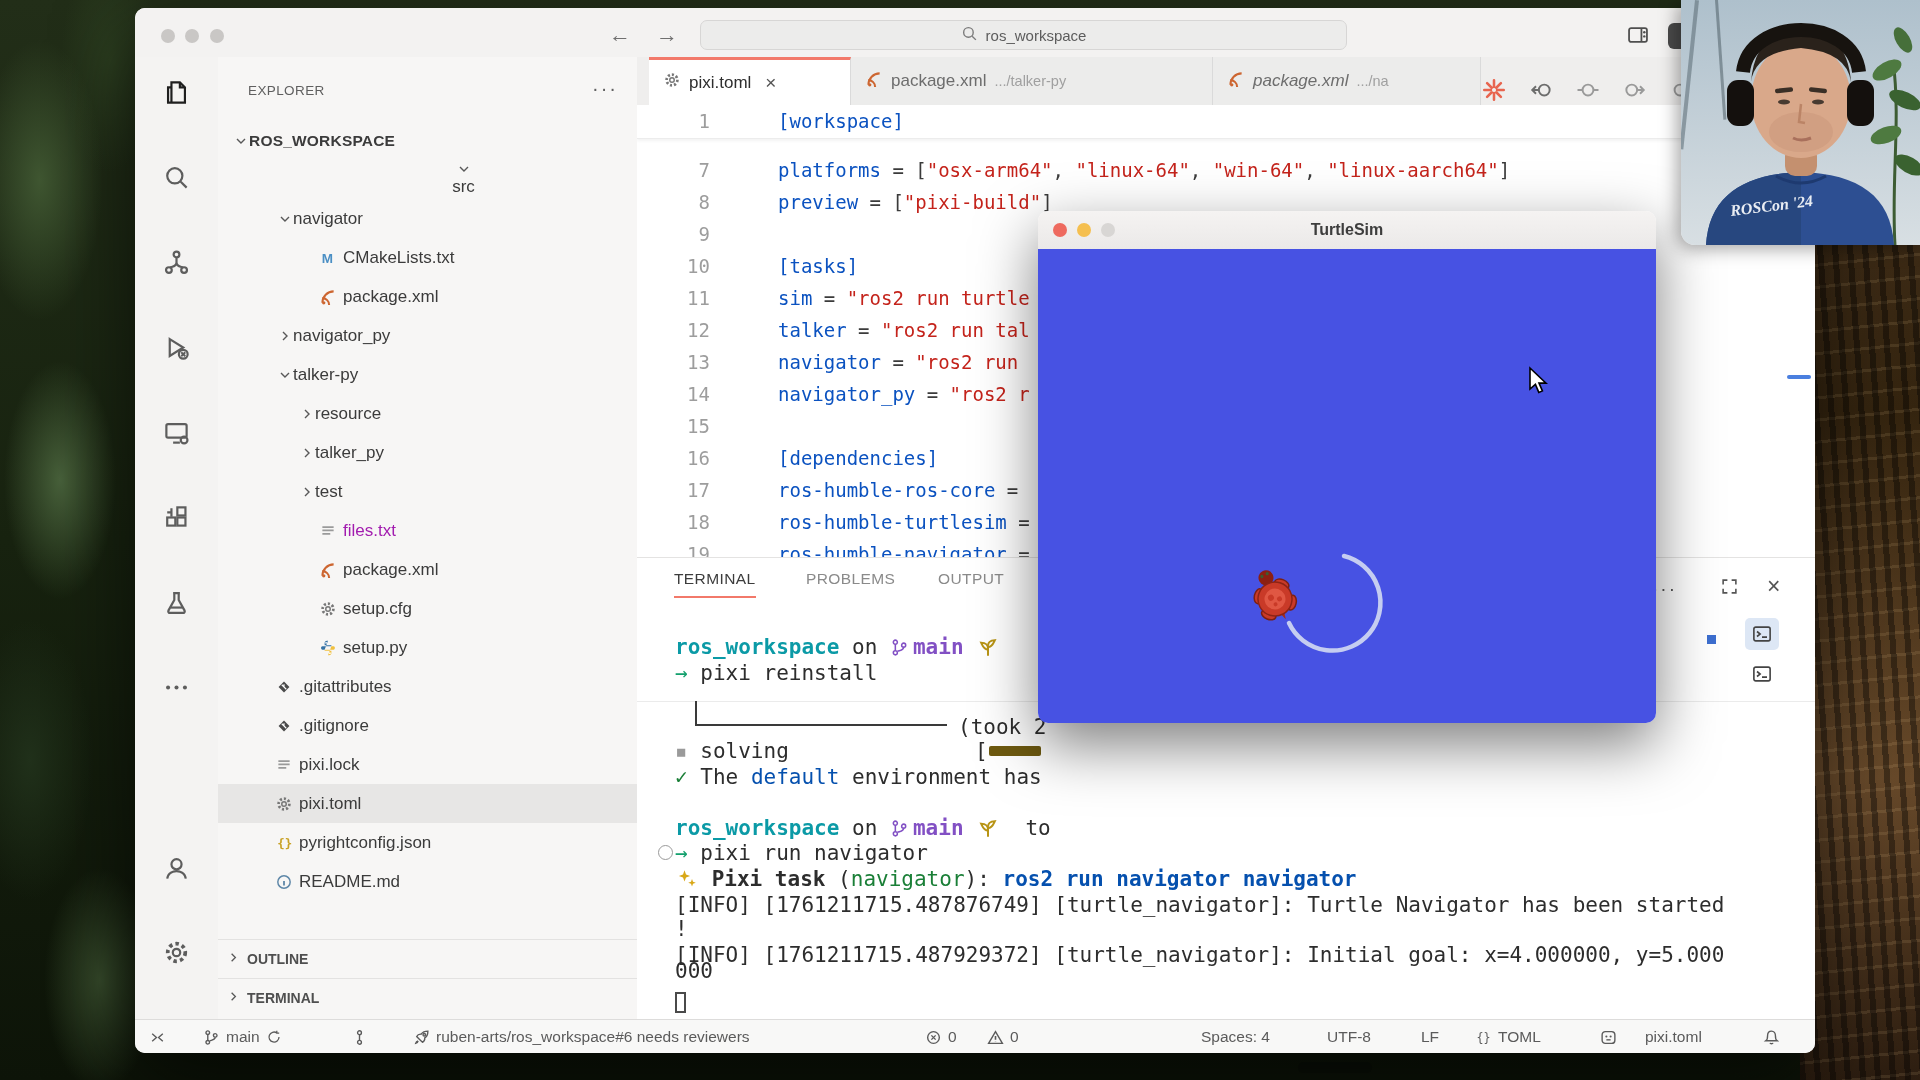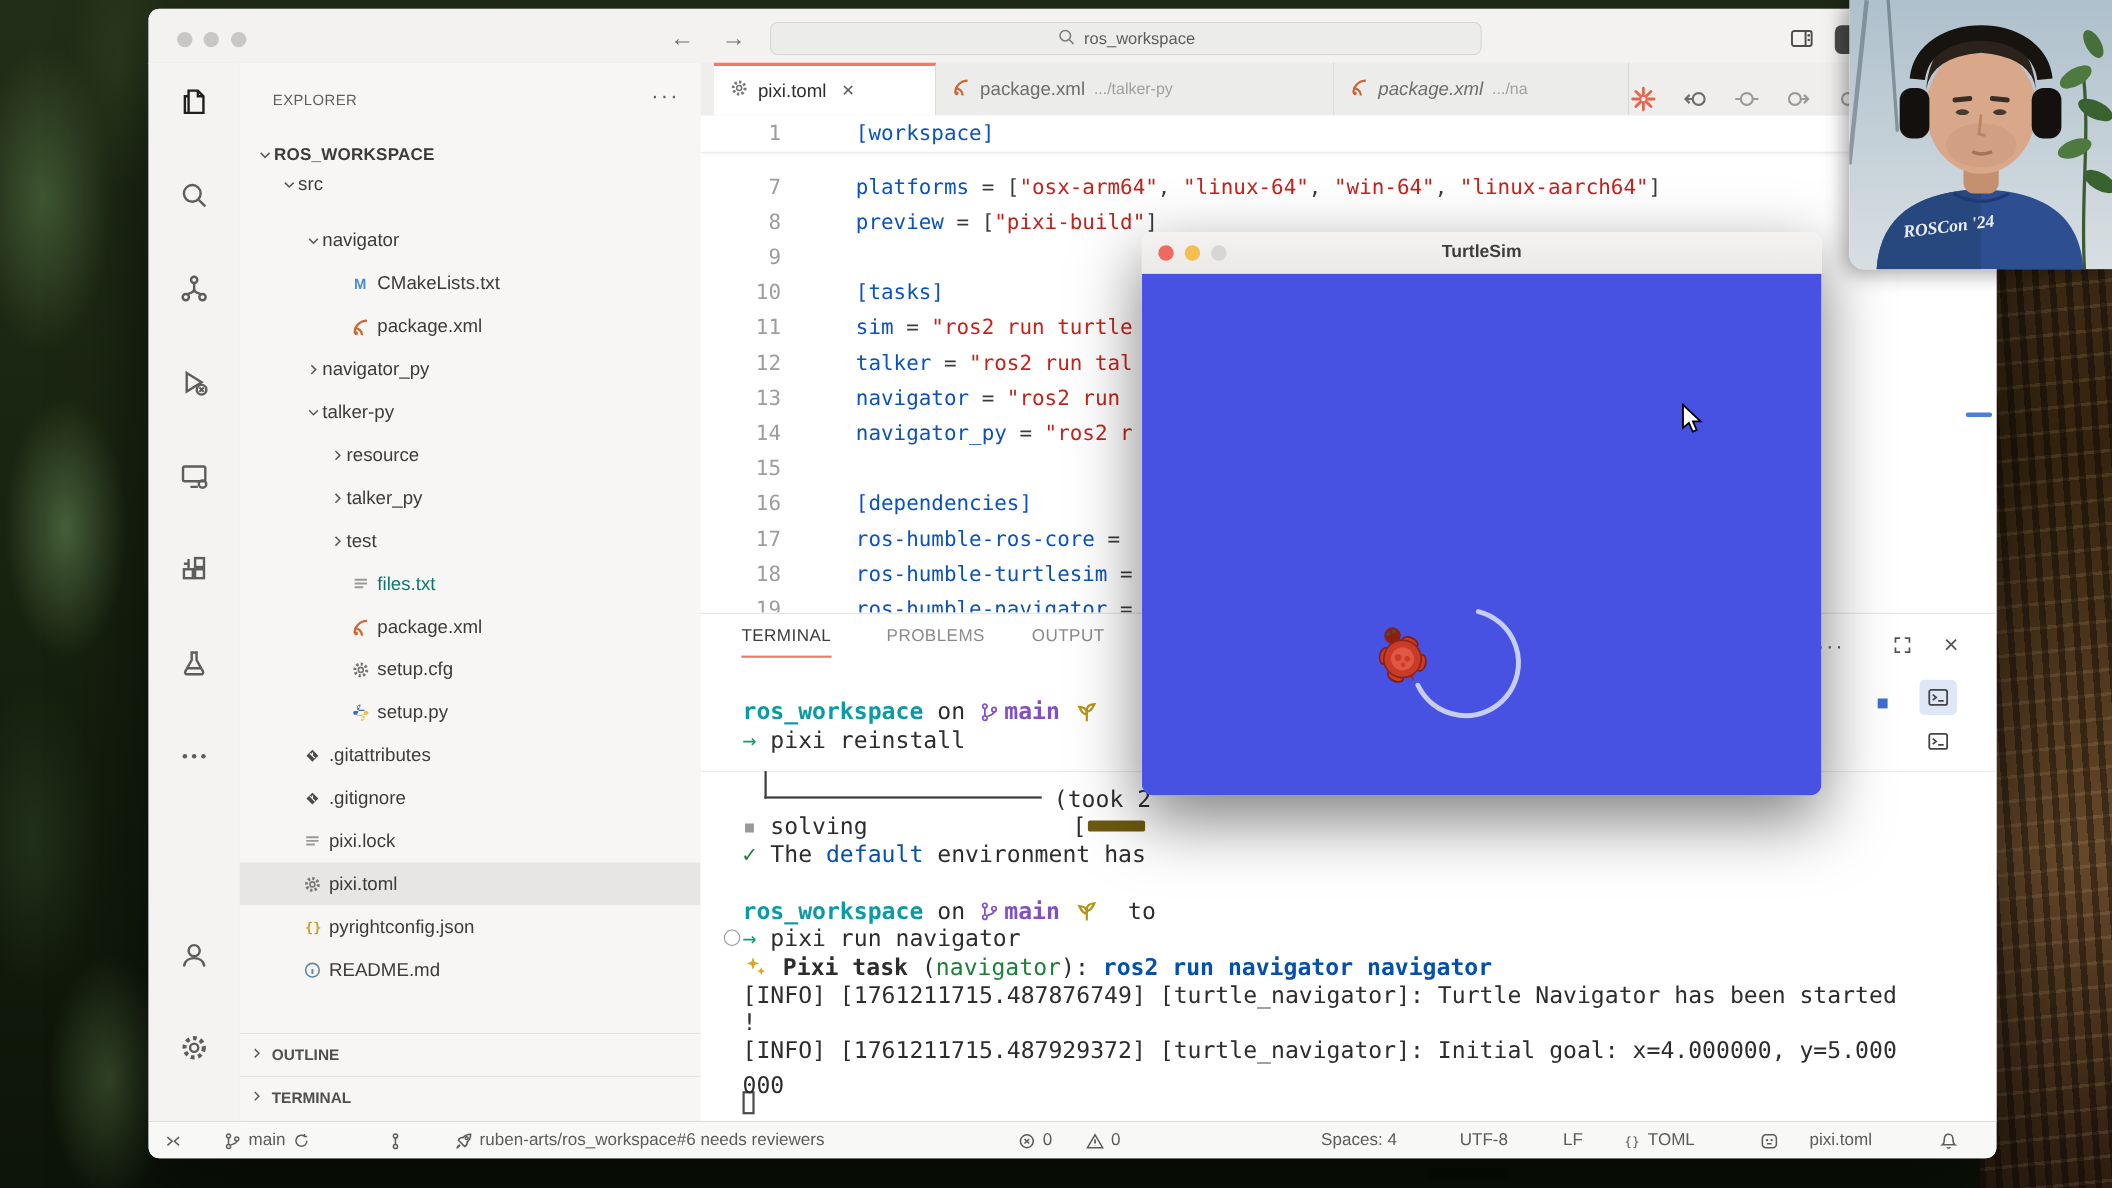--- a/index.html
+++ b/index.html
@@ -32,21 +32,21 @@
   
   .actbar{left:0;top:49px;width:83px;height:962px;background:#f4f3f2;border-right:1px solid #e5e4e3;}
   .actitem{left:0;width:83px;height:58px;display:flex;align-items:center;justify-content:center;color:#5d5d5d;cursor:pointer;}
   .actitem.active{color:#1f1f1f;}
   
   .sidebar{left:83px;top:49px;width:419px;height:962px;background:#f7f6f5;border-right:1px solid #e2e1e0;overflow:hidden;}
   .sb-head{left:30px;top:26px;font-size:13.5px;letter-spacing:.4px;color:#5f5f5f;}
   .sb-dots{left:374px;top:20px;font-size:20px;color:#616161;letter-spacing:2px;}
   .trow{left:0;width:419px;height:39px;display:flex;align-items:center;font-size:17px;color:#3b3b3b;cursor:pointer;}
   .trow.sel{background:#e7e6e5;}
-  .trow.dim .lbl{color:#0f766e;}
+  .trow.dim .lbl{color:#a21caf;}
   .trow .chev{width:17px;height:17px;flex:0 0 17px;display:flex;align-items:center;justify-content:center;color:#585858;}
   .trow .fic{width:21px;height:18px;flex:0 0 21px;margin:0 5px 0 2px;display:flex;align-items:center;justify-content:center;}
   .trow.bold .lbl{font-weight:bold;font-size:15.5px;letter-spacing:.2px;}
   .sb-section{left:0;width:419px;height:39px;border-top:1px solid #e3e2e1;display:flex;align-items:center;
     font-weight:bold;font-size:14px;color:#4f4f4f;padding-left:8px;box-sizing:border-box;gap:6px;cursor:pointer;}
   
   .editor{left:502px;top:49px;width:1178px;height:962px;background:#fff;}
   .tabbar{left:0;top:0;width:1178px;height:48px;background:#efeeed;border-bottom:1px solid #e0dfde;}
   .tab{top:0;height:48px;display:flex;align-items:center;padding:0 14px;box-sizing:border-box;
     background:#ececeb;border-right:1px solid #dadada;font-size:17px;color:#6d6d6d;cursor:pointer;gap:8px;}
@@ -207,21 +207,21 @@
       <div class="abs sb-dots">···</div>
       <div id="tree">
           <div class="abs trow bold" style="top: 64px; padding-left: 14px;">
             <span class="chev">
               <svg width="16" height="16" viewBox="0 0 16 16" fill="none" stroke="#5d5d5d" stroke-width="1.3">
                 <path d="M4,6 L8,10 L12,6" stroke="#585858" stroke-width="1.4"></path>
               </svg>
             </span>
             <span class="lbl">ROS_WORKSPACE</span>
           </div>
-          <div class="abs trow" style="top: 91px; padding-left: 36px;">
+          <div class="abs trow" style="top: 103px; padding-left: 36px; flex-direction: column;">
             <span class="chev">
               <svg width="16" height="16" viewBox="0 0 16 16" fill="none" stroke="#5d5d5d" stroke-width="1.3">
                 <path d="M4,6 L8,10 L12,6" stroke="#585858" stroke-width="1.4"></path>
               </svg>
             </span>
             <span class="lbl">src</span>
           </div>
           <div class="abs trow" style="top: 142px; padding-left: 58px;">
             <span class="chev">
               <svg width="16" height="16" viewBox="0 0 16 16" fill="none" stroke="#5d5d5d" stroke-width="1.3">
@@ -542,21 +542,21 @@
               <div class="abs trowt" style="top: 282px;"><span class="t-gr">→</span><span class="t-df"> pixi run navigator</span></div>
               <div class="abs trowt" style="top: 308px;"><span style="display:inline-flex;margin:0 2px"><svg width="20" height="20" viewBox="0 0 16 16" fill="none" stroke="#5d5d5d" stroke-width="1.3">
                     <g fill="#d9a818" stroke="none">
                       <path d="M6,1 L7.2,4.3 L10.5,5.5 L7.2,6.7 L6,10 L4.8,6.7 L1.5,5.5 L4.8,4.3 Z"></path>
                       <path d="M12,8 L12.8,10.2 L15,11 L12.8,11.8 L12,14 L11.2,11.8 L9,11 L11.2,10.2 Z"></path>
                     </g>
                   </svg></span><span class="t-df"> </span><span class="t-df b">Pixi task</span><span class="t-df"> (</span><span class="t-g2">navigator</span><span class="t-df">): </span><span class="t-bl b">ros2 run navigator navigator</span></div>
               <div class="abs trowt" style="top: 334px;"><span class="t-df">[INFO] [1761211715.487876749] [turtle_navigator]: Turtle Navigator has been started</span></div>
               <div class="abs trowt" style="top: 358px;"><span class="t-df">!</span></div>
               <div class="abs trowt" style="top: 384px;"><span class="t-df">[INFO] [1761211715.487929372] [turtle_navigator]: Initial goal: x=4.000000, y=5.000</span></div>
-              <div class="abs trowt" style="top: 416px;"><span class="t-df">000</span></div>
+              <div class="abs trowt" style="top: 400px;"><span class="t-df">000</span></div>
             </div>
         </div>
 
         <div class="abs termrail">
           <div class="railbtn sel" id="rail1">
               <svg width="20" height="20" viewBox="0 0 16 16" fill="none" stroke="#444" stroke-width="1.3">
                 <rect x="1.5" y="2.5" width="13" height="11" rx="1.5" stroke="#444"></rect>
                 <path d="M4,6 L6.5,8 L4,10 M8,10.5 h4" stroke="#444"></path>
               </svg>
             </div>

